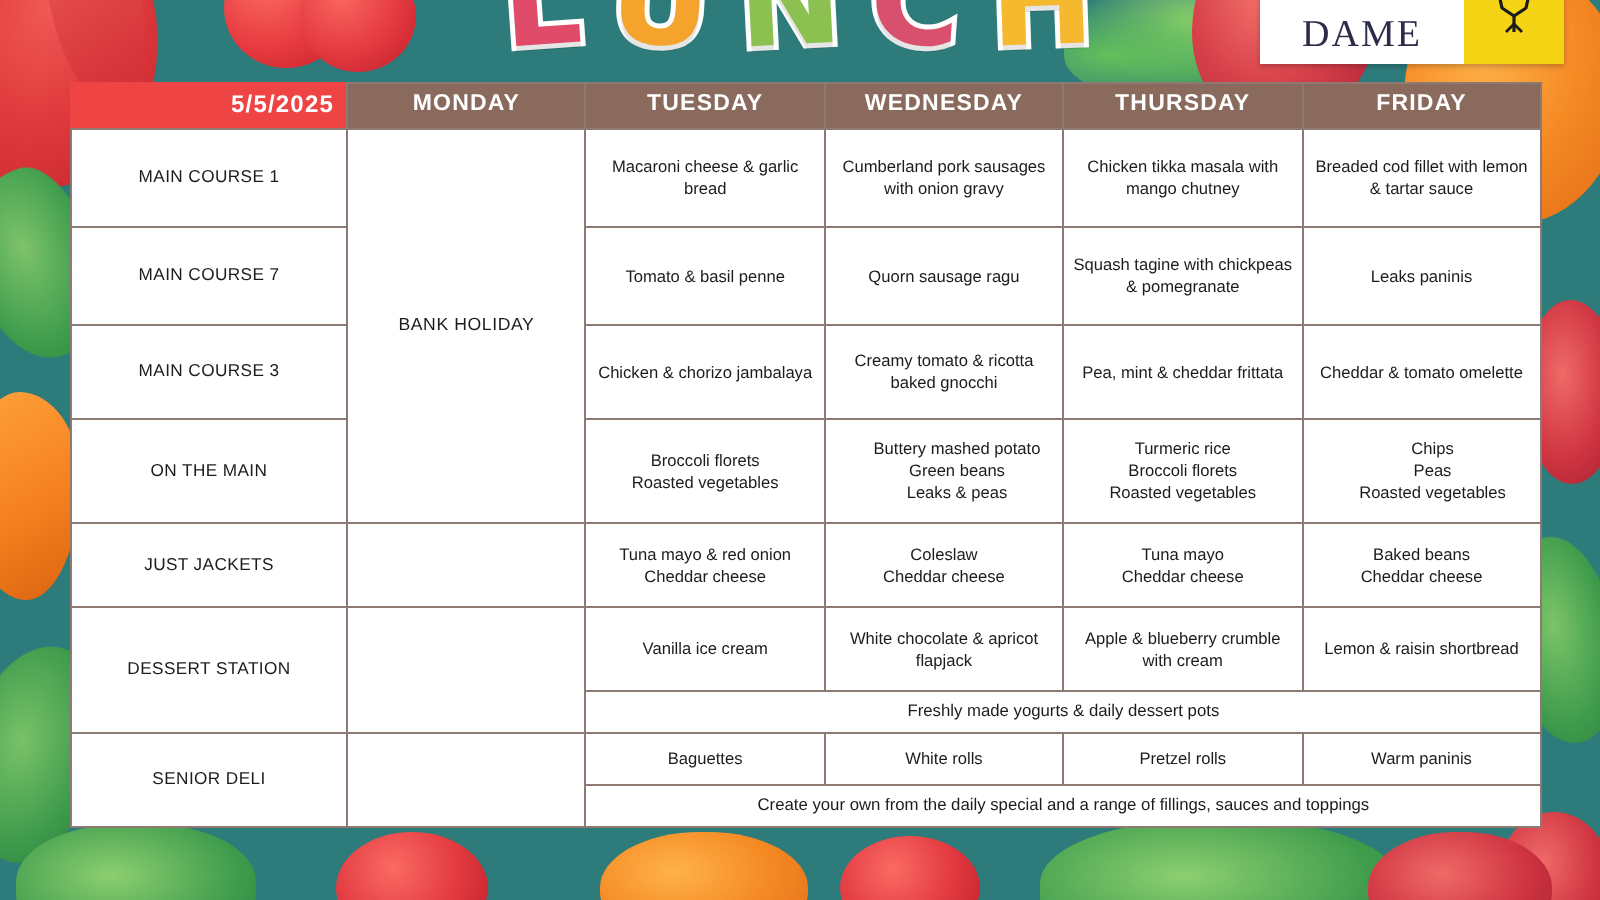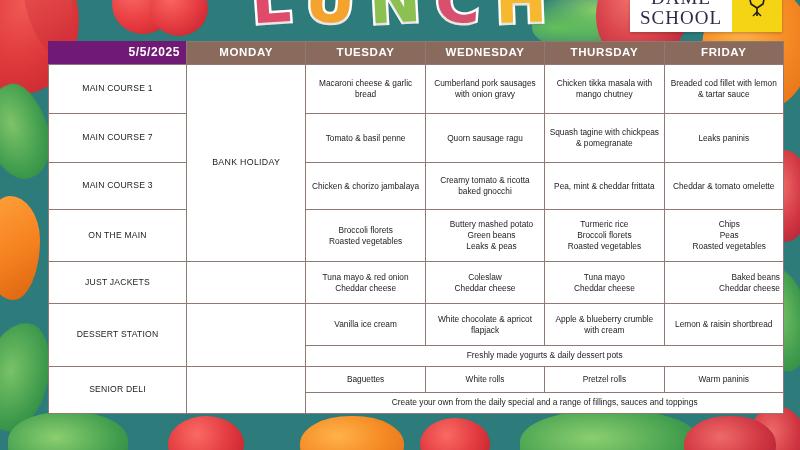--- a/index.html
+++ b/index.html
@@ -156,26 +156,26 @@
     width: 50px;
     background: #f5d416;
     display: flex;
     align-items: center;
     justify-content: center;
   }
 
   
   #menu {
     position: absolute;
-    left: 48px;
+    left: 35px;
     top: 41px;
     width: 735px;
     border-collapse: collapse;
     table-layout: fixed;
-    background: #701a75;
+    background: #ef4444;
     z-index: 5;
     font-size: 8.3px;
   }
   #menu td, #menu th {
     border: 1px solid #8d7b73;
     padding: 2px 3px;
     text-align: center;
     vertical-align: middle;
     color: #1c1c1c;
     font-weight: 400;
@@ -249,21 +249,20 @@
 
 <div id="title-wrap">
   <div id="title">
     <span>L</span><span>U</span><span>N</span><span>C</span><span>H</span>
   </div>
 </div>
 
 <div id="logo">
   <div id="logo-text">
     <div>DAME</div>
-    <div>SCHOOL</div>
   </div>
   <div id="logo-crest">
     <svg width="32" height="38" viewBox="0 0 32 38" aria-hidden="true">
       <path d="M6 4 L10 22 L16 26 L22 22 L26 4 L22 8 L16 3 L10 8 Z" fill="none" stroke="#1b1b1b" stroke-width="1.6" stroke-linejoin="round"></path>
       <path d="M16 26 L16 34" stroke="#1b1b1b" stroke-width="1.6"></path>
       <path d="M16 30 l-4 4 M16 30 l4 4" stroke="#1b1b1b" stroke-width="1.4"></path>
       <circle cx="16" cy="13" r="2.4" fill="#1b1b1b"></circle>
     </svg>
   </div>
 </div>
@@ -331,21 +330,21 @@
 
     <tr style="height:42px">
       <td class="rowlabel">JUST JACKETS</td>
       <td></td>
       <td class="ml" style="white-space: pre-line;">Tuna mayo &amp; red onion
 Cheddar cheese</td>
       <td class="ml" style="white-space: pre-line;">Coleslaw
 Cheddar cheese</td>
       <td class="ml" style="white-space: pre-line; text-align: center;">Tuna mayo
 Cheddar cheese</td>
-      <td class="ml" style="white-space: pre-line; text-align: right;">Baked beans
+      <td class="ml" style="white-space: pre-line;">Baked beans
 Cheddar cheese</td>
     </tr>
 
     <tr style="height:42px">
       <td class="rowlabel" rowspan="2">DESSERT  STATION</td>
       <td rowspan="2"></td>
       <td>Vanilla ice cream</td>
       <td>White chocolate &amp; apricot flapjack</td>
       <td>Apple &amp; blueberry crumble with cream</td>
       <td>Lemon &amp; raisin shortbread</td>

